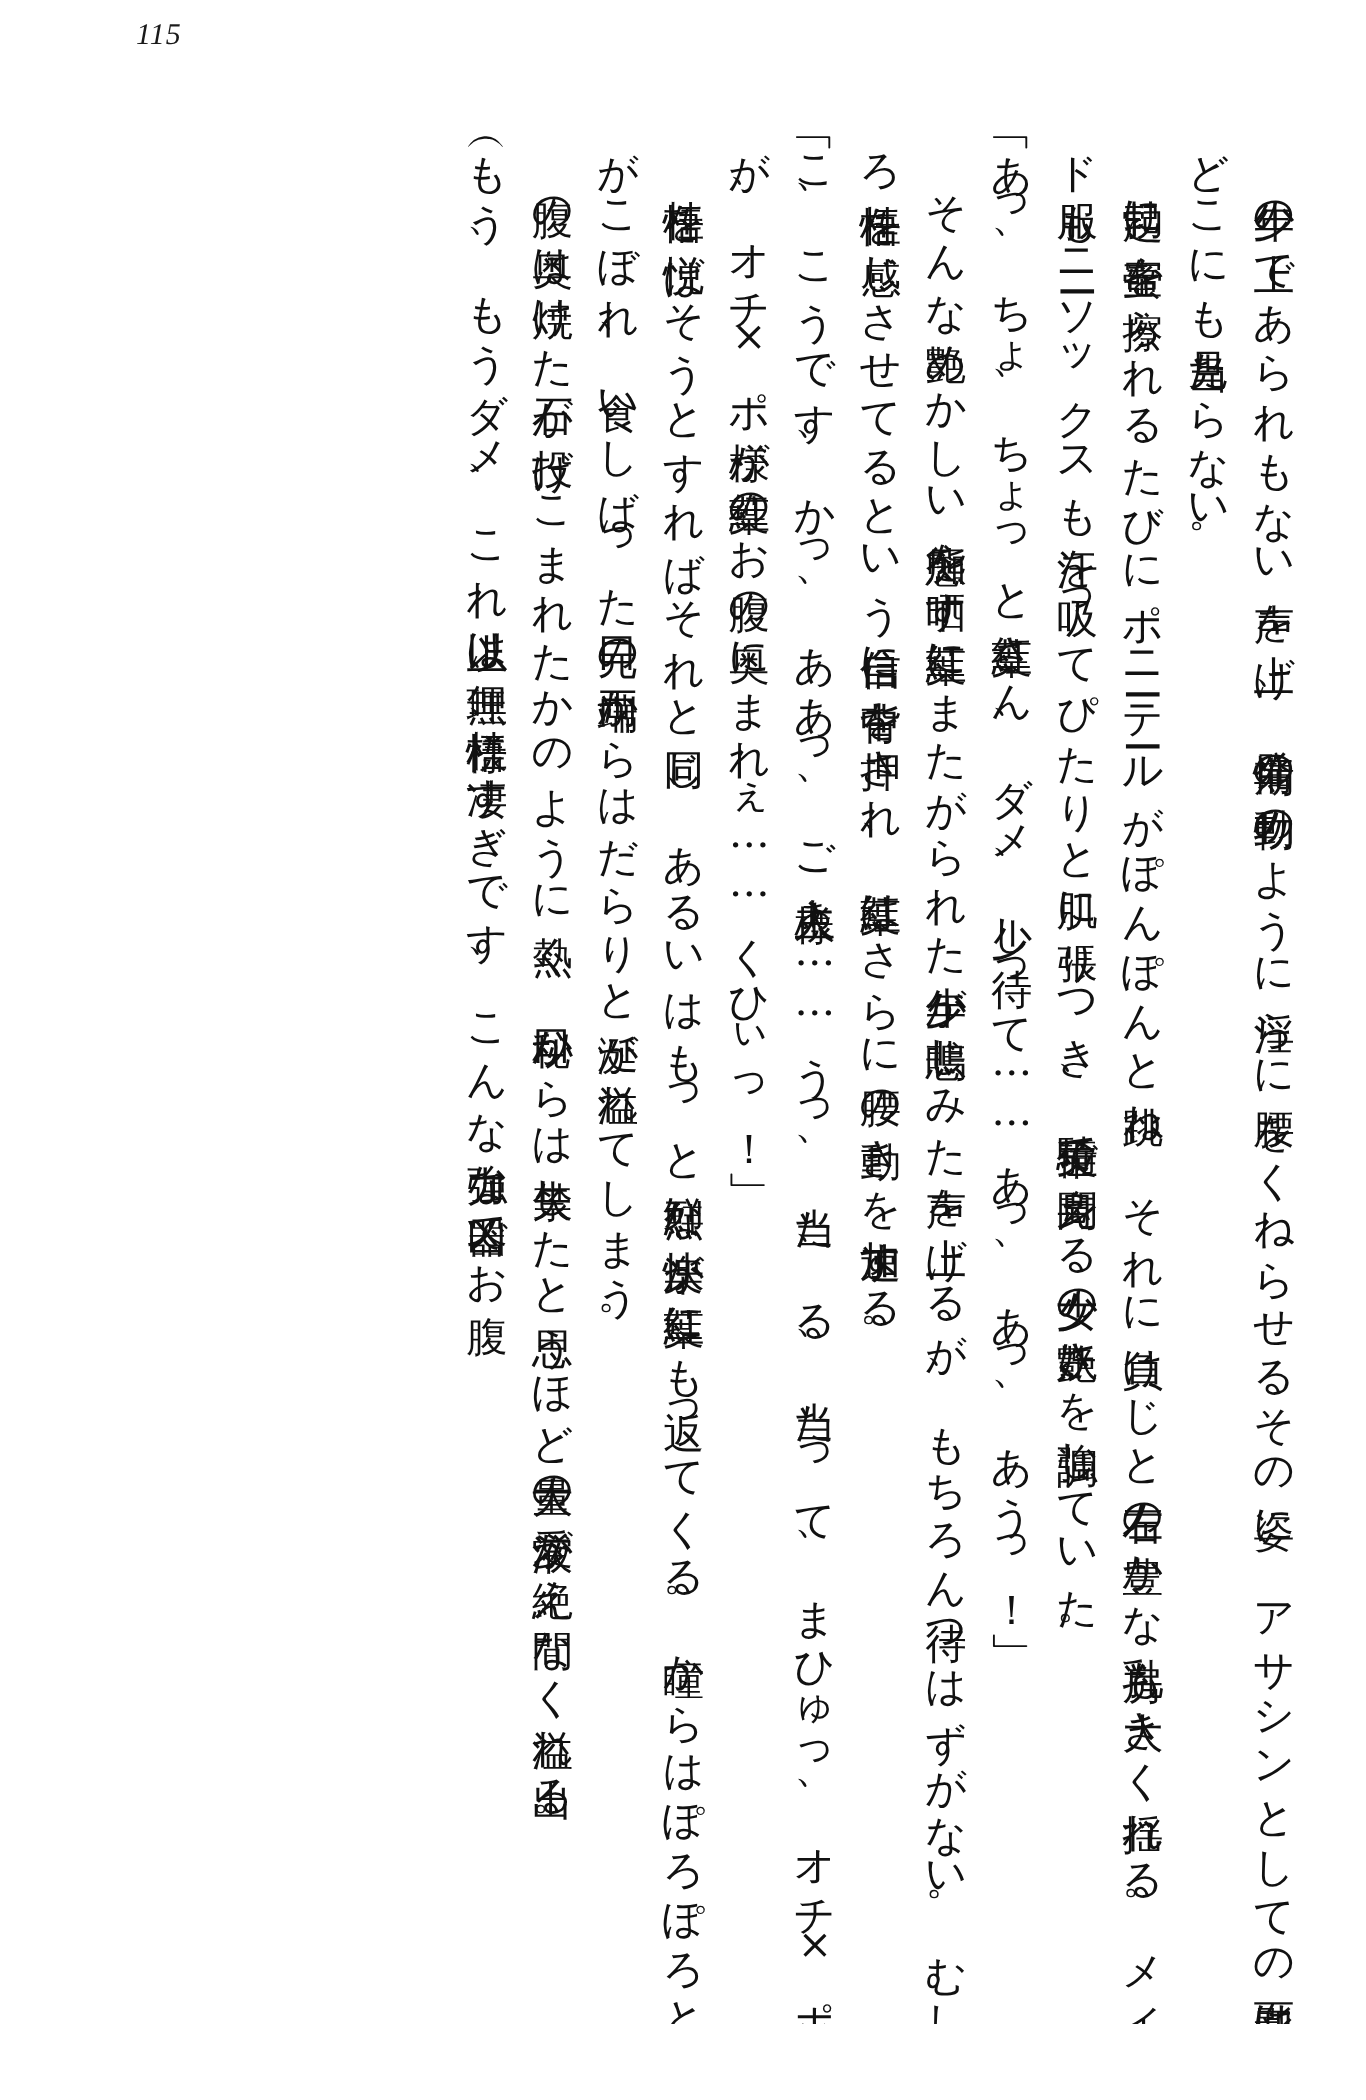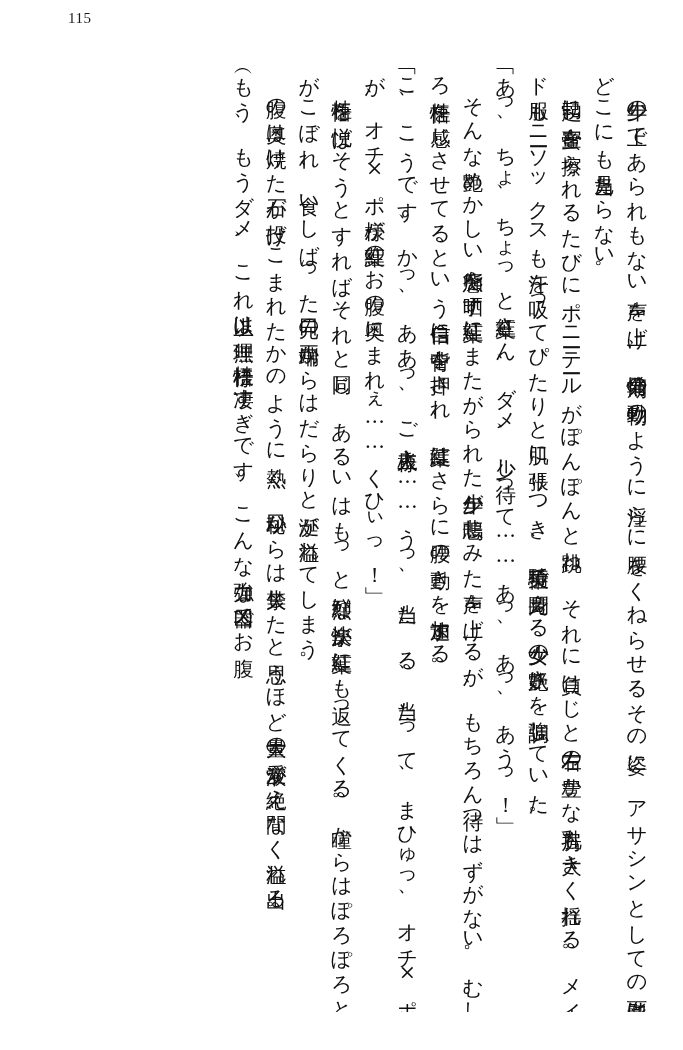--- a/index.html
+++ b/index.html
@@ -16,20 +16,21 @@
     width: 683px;
     height: 1050px;
     background: #ffffff;
     overflow: hidden;
   }
   #page-number {
     position: absolute;
     top: 10px;
     left: 68px;
     font-size: 15px;
+    font-style: italic;
     font-family: "Liberation Serif", "DejaVu Serif", serif;
     color: #1a1a1a;
     letter-spacing: 0.5px;
   }
   #body-text {
     position: absolute;
     top: 62px;
     right: 30px;
     left: 38px;
     height: 950px;

